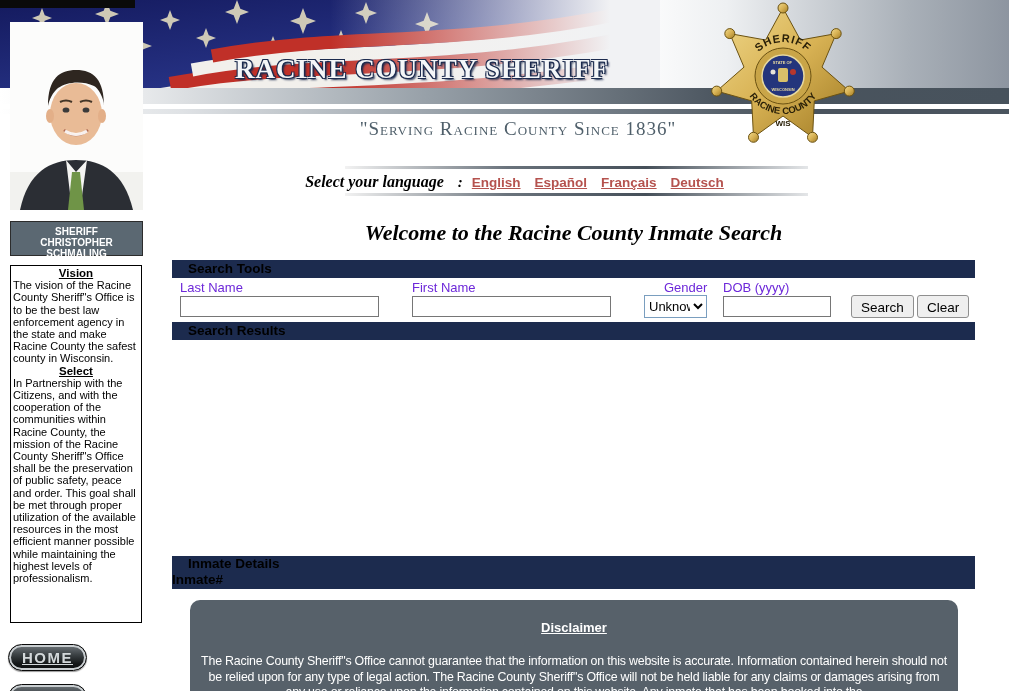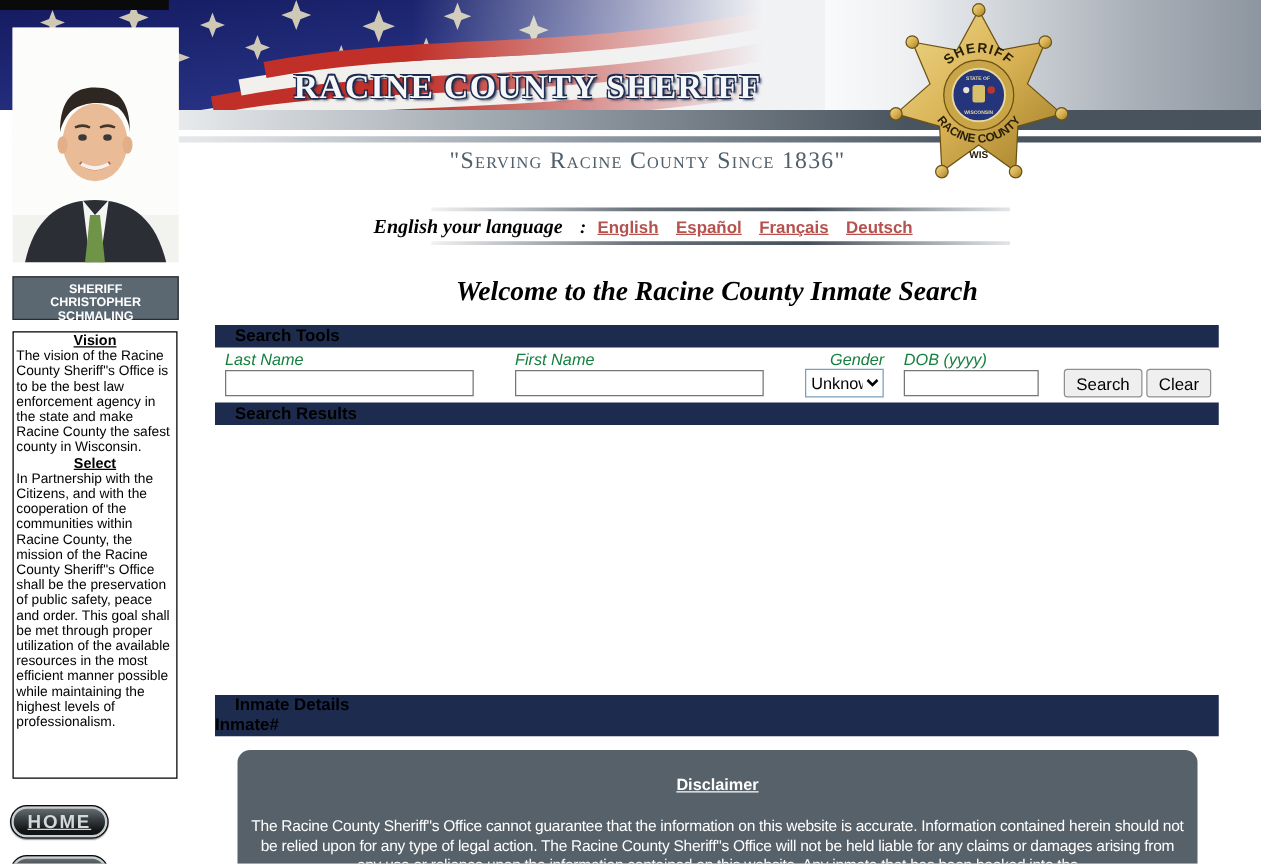--- a/index.html
+++ b/index.html
@@ -53,21 +53,21 @@
 
   
   .navbar { position:absolute; left:172px; width:803px; background:#1c2b4e; color:#000;
             font-weight:bold; font-size:13.5px; }
   .bar-tools   { top:260px; height:18px; line-height:17px; padding-left:16px; }
   .bar-results { top:322px; height:18px; line-height:17px; padding-left:16px; }
   .bar-details { top:556px; height:33px; }
   .bar-details .line1 { padding-left:16px; line-height:16px; }
   .bar-details .line2 { padding-left:0;  line-height:15px; }
 
-  .f-label { position:absolute; top:280px; font-size:13px; color:#15803d;font-style:italic; }
+  .f-label { position:absolute; top:280px; font-size:13px; color:#6d28d9; }
   .f-input { position:absolute; top:296px; height:21px; border:1px solid #767676; background:#fff;
              font-size:13px; padding:0 3px; }
   #lastName  { left:180px; width:199px; }
   #firstName { left:412px; width:199px; }
   #dob       { left:723px; width:108px; }
   #gender { position:absolute; left:644px; top:295px; width:63px; height:23px;
             border:1px solid #7a9ebf; background:#fff; font-size:13px; }
   .btn { position:absolute; top:295px; height:23px; background:#efefef; border:1px solid #8f8f8f;
          border-radius:3px; font-size:13.5px; color:#000; padding:4px 9px; cursor:pointer; }
   #searchBtn { left:851px; }
@@ -206,21 +206,21 @@
 
   <div class="pill" style="top:644px;">
     <span>HOME</span>
   </div>
   <div class="pill partial"></div>
 
   <div class="tagline">"Serving Racine County Since 1836"</div>
 
   <div class="lang-rule" style="top:166px;"></div>
   <div class="lang-row">
-    <span class="lang-label">English your language</span><span class="lang-colon">:</span><a class="lang-link">English</a><a class="lang-link">Español</a><a class="lang-link">Français</a><a class="lang-link">Deutsch</a>
+    <span class="lang-label">Select your language</span><span class="lang-colon">:</span><a class="lang-link">English</a><a class="lang-link">Español</a><a class="lang-link">Français</a><a class="lang-link">Deutsch</a>
   </div>
   <div class="lang-rule" style="top:193px;"></div>
 
   <div class="welcome">Welcome to the Racine County Inmate Search</div>
 
   <div class="navbar bar-tools">
     <span>Search Tools</span>
   </div>
 
   <span class="f-label" style="left:180px;">Last Name</span>

